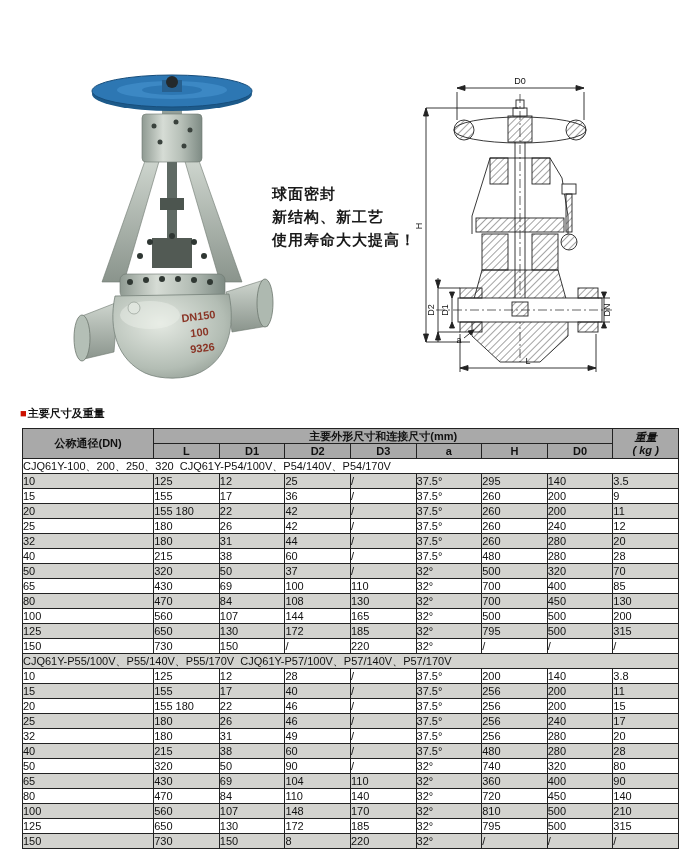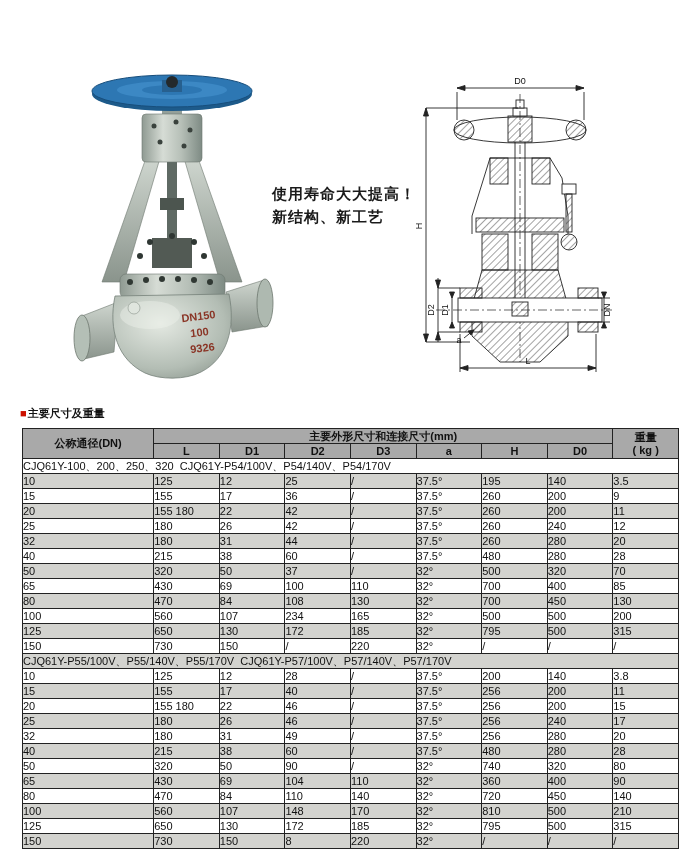--- a/index.html
+++ b/index.html
@@ -21,21 +21,21 @@
   table.dims{
     position:absolute;left:22px;top:428px;width:657px;
     border-collapse:collapse;table-layout:fixed;
     font-size:11px;color:#111;
   }
   table.dims td, table.dims th{
     border:1px solid #222;padding:0;height:14px;line-height:13px;overflow:hidden;
     font-weight:normal;
   }
   table.dims thead th{background:#a9a9a9;font-weight:bold;}
-  th.weight-head{white-space:pre-line;line-height:12px;}
+  th.weight-head{white-space:pre-line;line-height:12px;font-style:italic;}
   tr.row-gray td{background:#d3d3cf;}
   tr.row-white td{background:#ffffff;}
   td.section-header{white-space:pre;font-size:11px;}
   text.dim{font-size:9px;fill:#111;font-family:"Liberation Sans",sans-serif;}
   text.mark{font-size:11px;fill:#8a3526;font-weight:bold;font-family:"Liberation Sans",sans-serif;}
 </style>
 </head>
 <body>
 
 <div class="top-area">
@@ -105,22 +105,23 @@
     <circle cx="84" cy="278" r="6" fill="#dfe5de" stroke="#8a948c" stroke-width="0.6"></circle>
 
     <g transform="rotate(-7 150 300)">
       <text class="mark" x="133" y="290">DN150</text>
       <text class="mark" x="140" y="306">100</text>
       <text class="mark" x="138" y="322">9326</text>
     </g>
   </svg>
 
   <div class="promo">
+    <div>球面密封</div>
+    <div>新结构、新工艺</div>
     <div>使用寿命大大提高！</div>
-    <div>新结构、新工艺</div>
   </div>
 
   <svg class="drawing-svg" width="285" height="315" viewBox="0 0 285 315">
     <defs>
       <pattern id="h45" patternUnits="userSpaceOnUse" width="5" height="5" patternTransform="rotate(45)">
         <line x1="0" y1="0" x2="0" y2="5" stroke="#333" stroke-width="0.9"></line>
       </pattern>
     </defs>
     <g stroke="#222" stroke-width="0.9" fill="none">
 
@@ -243,21 +244,21 @@
       <tr class="row-white">
         <td colspan="9" class="section-header">CJQ61Y-100、200、250、320  CJQ61Y-P54/100V、P54/140V、P54/170V</td>
       </tr>
       <tr class="row-gray">
         <td>10</td>
         <td>125</td>
         <td>12</td>
         <td>25</td>
         <td>/</td>
         <td>37.5°</td>
-        <td>195</td>
+        <td>295</td>
         <td>140</td>
         <td>3.5</td>
       </tr>
       <tr class="row-white">
         <td>15</td>
         <td>155</td>
         <td>17</td>
         <td>36</td>
         <td>/</td>
         <td>37.5°</td>
@@ -339,21 +340,21 @@
         <td>130</td>
         <td>32°</td>
         <td>700</td>
         <td>450</td>
         <td>130</td>
       </tr>
       <tr class="row-white">
         <td>100</td>
         <td>560</td>
         <td>107</td>
-        <td>234</td>
+        <td>144</td>
         <td>165</td>
         <td>32°</td>
         <td>500</td>
         <td>500</td>
         <td>200</td>
       </tr>
       <tr class="row-gray">
         <td>125</td>
         <td>650</td>
         <td>130</td>

